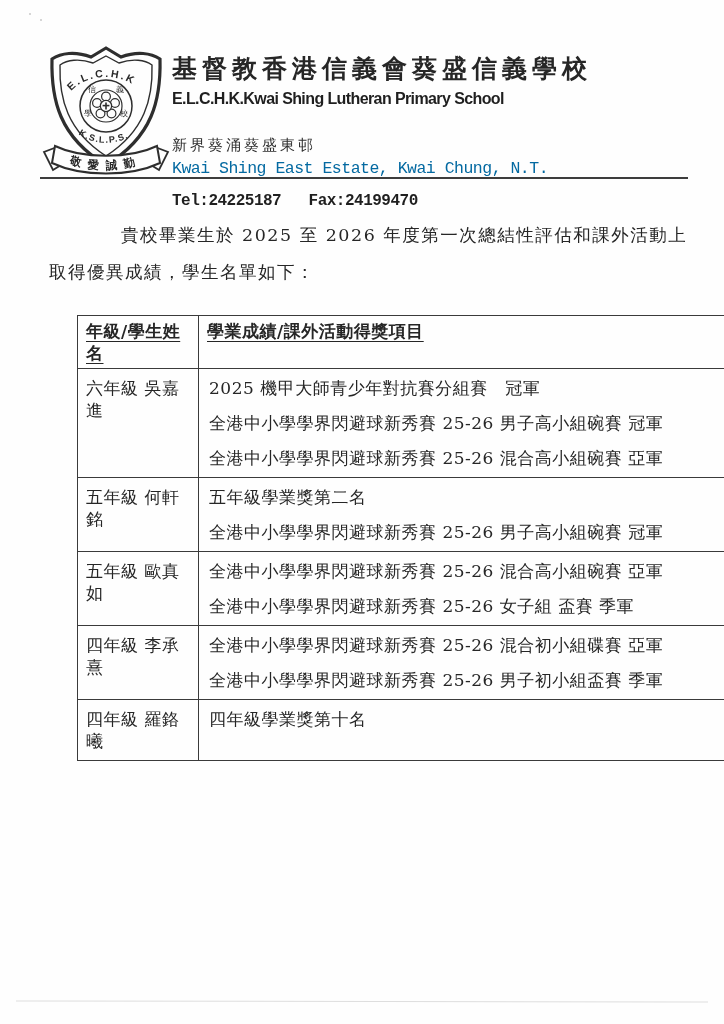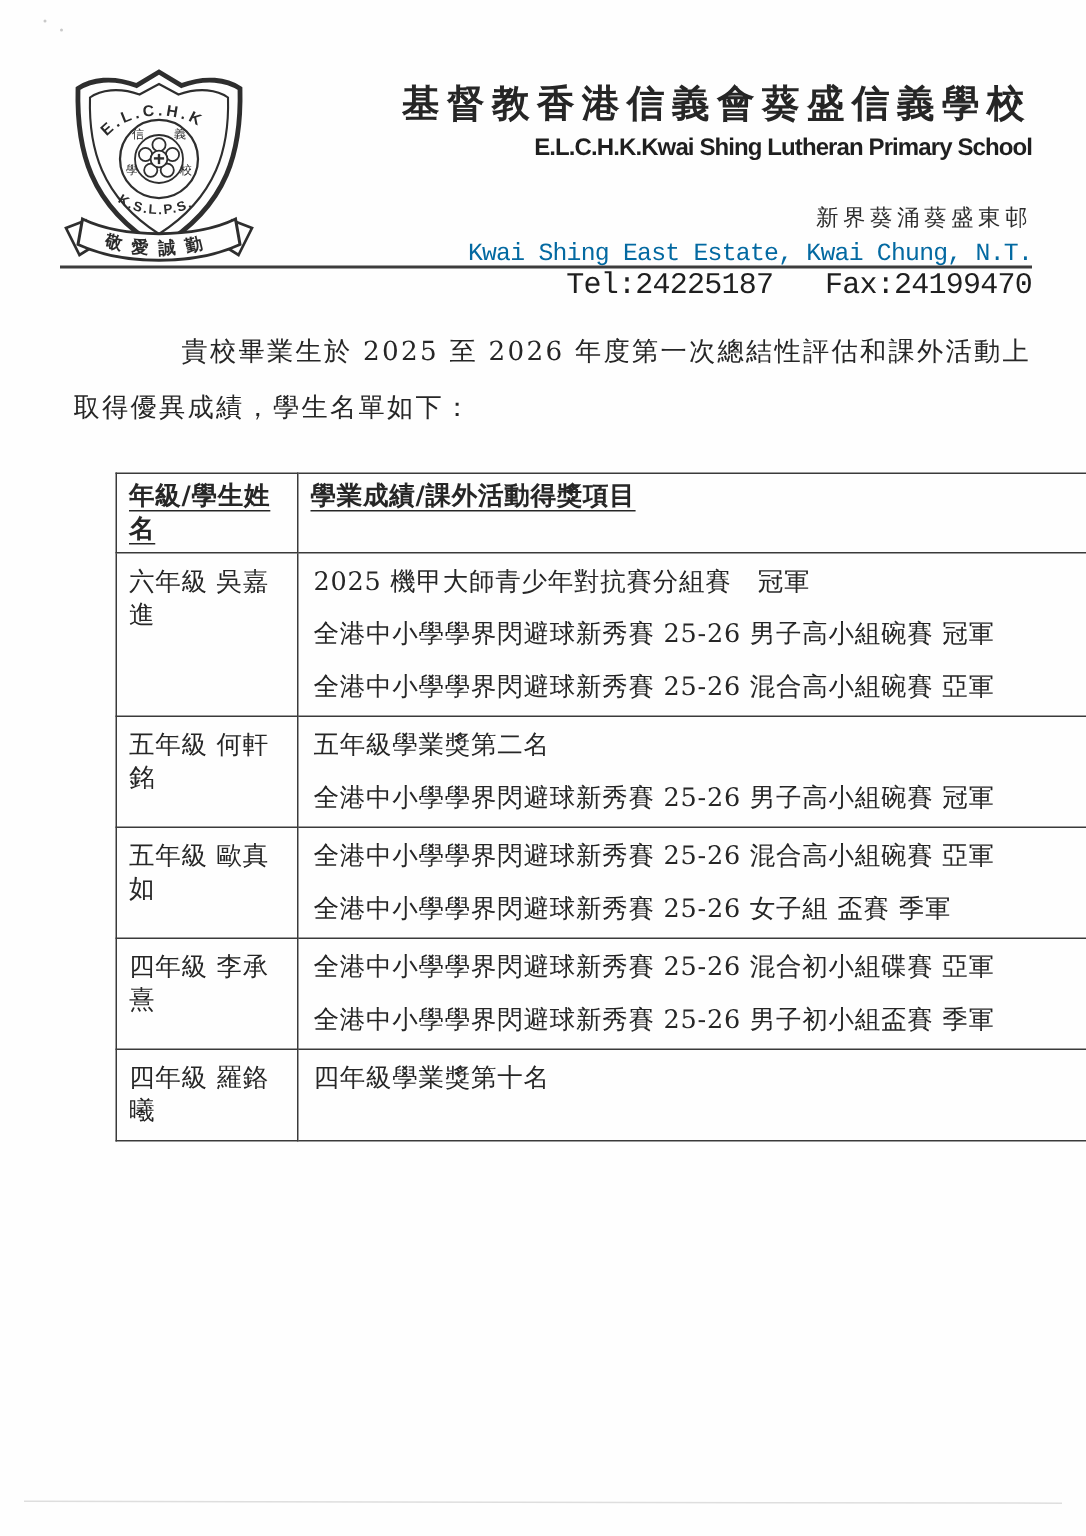--- a/index.html
+++ b/index.html
@@ -18,21 +18,21 @@
   }
 
   
   .letterhead {
     position: absolute;
     top: 44px; left: 40px; right: 36px;
     display: flex;
     align-items: flex-start;
   }
   .crest { flex: 0 0 132px; width: 132px; height: 140px; }
-  .head-text { flex: 1; text-align: right; padding-top: 8px; }
+  .head-text { flex: 1; text-align: left; padding-top: 8px; }
   .title-zh {
     font-size: 25px;
     font-weight: 600;
     letter-spacing: 5px;
     color: #262626;
     white-space: nowrap;
   }
   .title-en {
     margin-top: 5px;
     font-family: Liberation Sans, sans-serif;
@@ -50,24 +50,24 @@
   }
   .addr-en {
     margin-top: 4px;
     font-family: "Liberation Mono", "DejaVu Sans Mono", monospace;
     font-weight: normal;
     font-size: 16.5px;
     letter-spacing: -0.5px;
     color: #0369a1;
   }
   .contact {
-    margin-top: 1px;
+    margin-top: 14px;
     font-family: "Liberation Mono", "DejaVu Sans Mono", monospace;
-    font-weight: normal;
-    font-size: 20px;
+    font-weight: bold;
+    font-size: 16px;
     letter-spacing: -0.5px;
     color: #1f1f1f;
     white-space: pre;
   }
   .rule {
     position: absolute;
     top: 177px; left: 40px;
     width: 648px;
     border: 0;
     border-top: 2px solid #3d3d3d;

